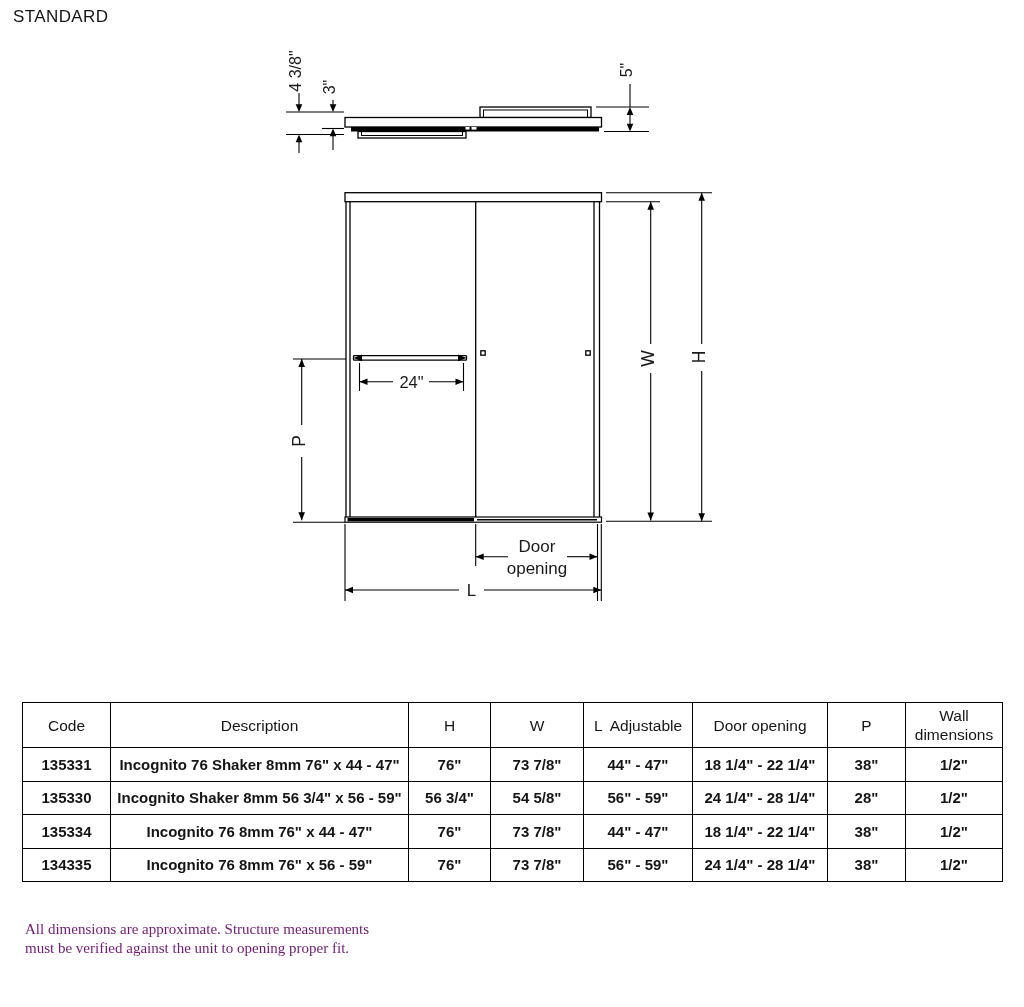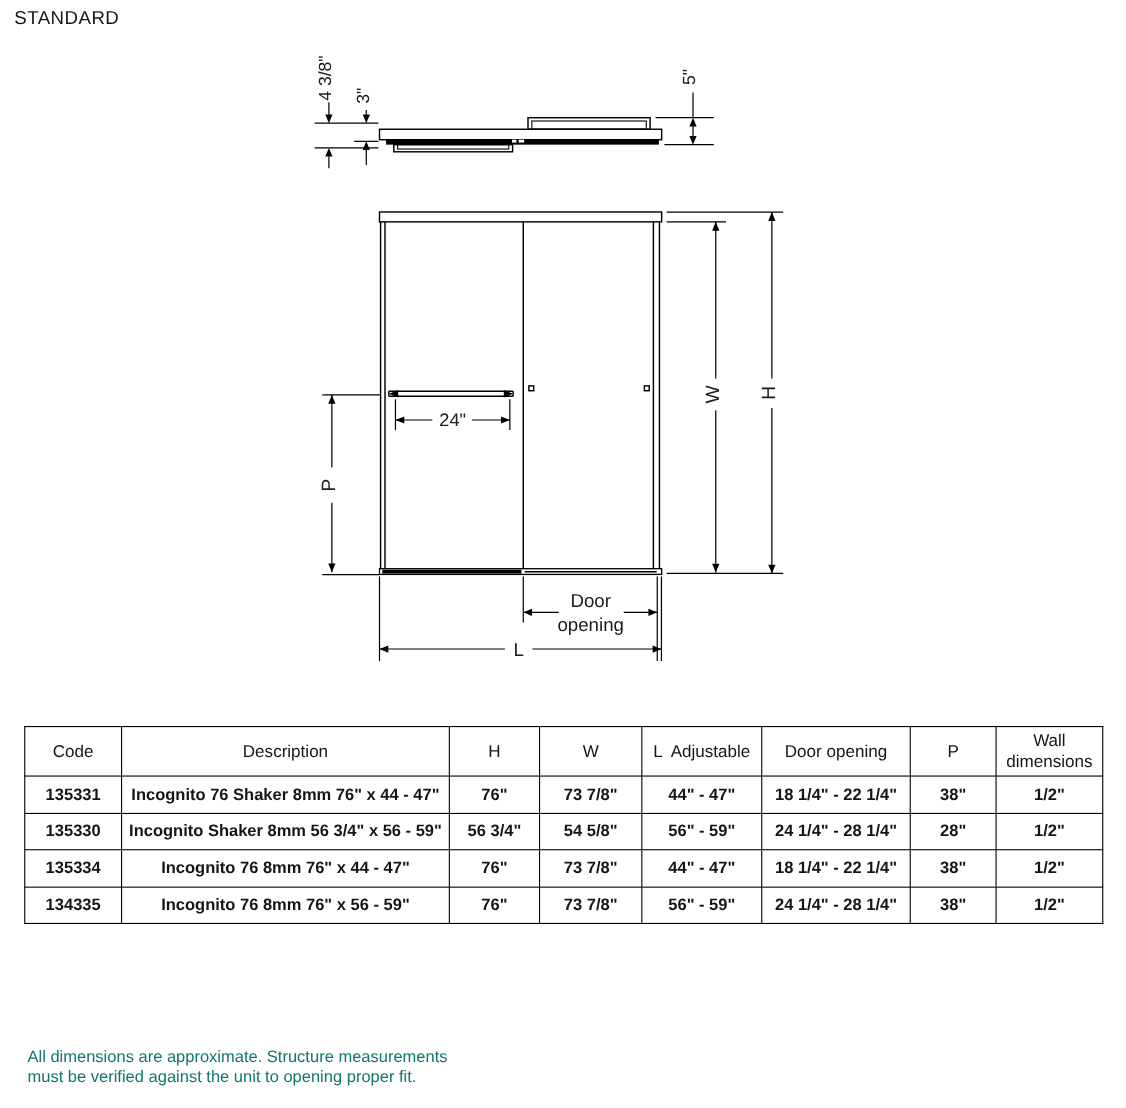--- a/index.html
+++ b/index.html
@@ -12,35 +12,35 @@
     font-size:17px; font-weight:500; letter-spacing:0.4px; color:#151515;text-align:right;
   }
   .drawing-svg { position:absolute; left:0; top:0; }
   .drawing-svg line, .drawing-svg path { stroke:#000; fill:none; }
   .drawing-svg text { fill:#1a1a1a; font-family:"Liberation Sans", sans-serif; }
   .struct { stroke-width:1.3; }
   .dim    { stroke-width:1.1; }
   .arrow  { fill:#000; stroke:none; }
 
   table.spec {
-    position:absolute; left:22px; top:660px; width:980px;
+    position:absolute; left:22px; top:702px; width:980px;
     border-collapse:collapse; table-layout:fixed;
     font-size:15px; color:#151515;
   }
   table.spec th, table.spec td {
     border:1.5px solid #000; text-align:center; vertical-align:middle;
     padding:0 4px; overflow:hidden;
   }
   table.spec th {
     font-weight:400; font-size:15.5px; height:44px; white-space:pre-wrap; line-height:19px;
   }
   table.spec td { height:32.5px; font-weight:700; }
   .footnote {
-    position:absolute; left:25px; top:951px;
-    font-size:15px; line-height:19px; color:#0f766e;
+    position:absolute; left:25px; top:920px;
+    font-size:15px; line-height:19px; color:#701a75;font-family:Liberation Serif, serif;
   }
 </style>
 </head>
 <body>
 
 <div class="page-title">STANDARD</div>
 
 <svg class="drawing-svg" width="1024" height="660" viewBox="0 0 1024 660" xmlns="http://www.w3.org/2000/svg">
 
   <g>

